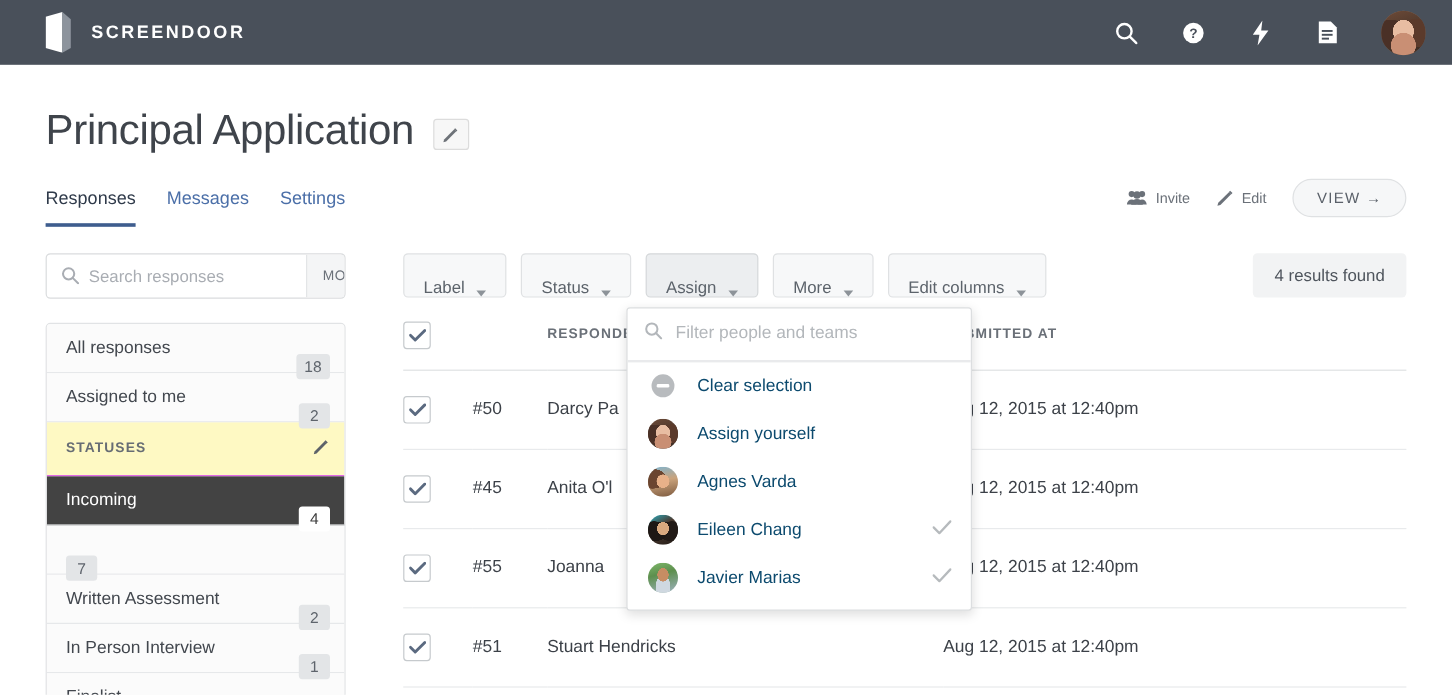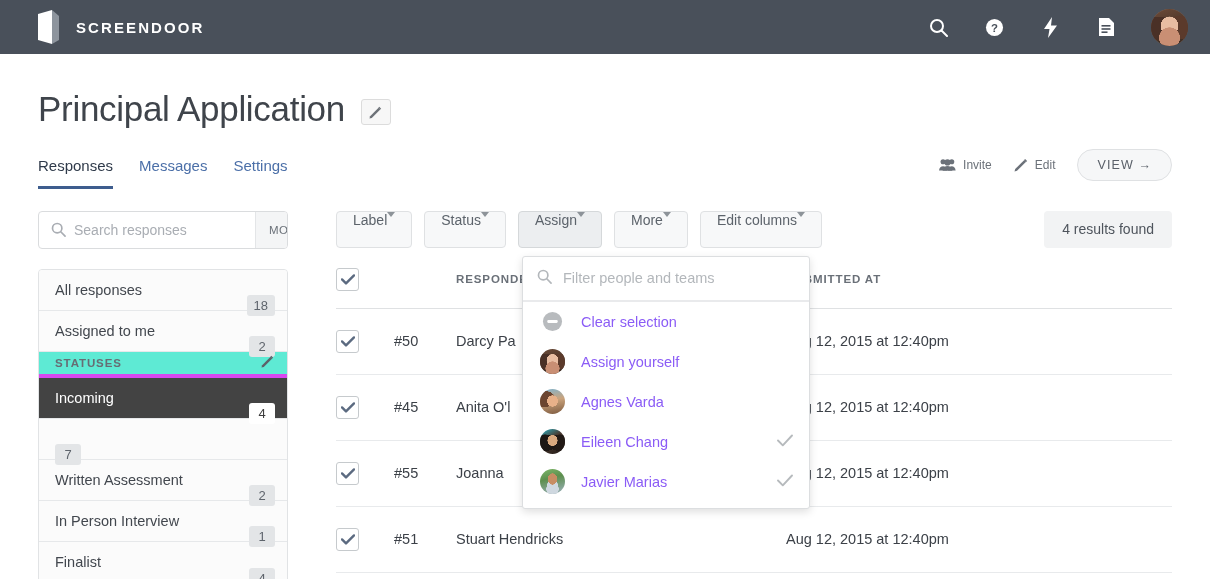--- a/index.html
+++ b/index.html
@@ -200,44 +200,44 @@
   .side-item.active {
     background: #434343;
     color: #ffffff;
   }
   .side-item.active .badge {
     background: #ffffff;
     color: #3d3d3d;
   }
   .side-header {
     display: flex; align-items: center;
-    height: 26px;
+    height: 45px;
     padding: 0 13px 0 16px;
-    background: #5eead4;
-    border-bottom: 4px solid #d946ef;
+    background: #fef9c3;
+    border-bottom: 1px solid #d946ef;
     font-size: 11.5px;
     letter-spacing: .9px;
     color: #676d74;
     font-weight: 600;
   }
   .side-header .label { flex: 1; }
 
   
   .main { flex: 1; min-width: 0; position: relative; }
   .toolbar { display: flex; align-items: center; gap: 12px; }
   .tb-btn {
     border: 1px solid #dfe1e3;
     background: #f7f8f9;
     border-radius: 4px;
     height: 37px;
     padding: 0 16px;
     font-family: inherit;
     font-size: 14px;
     color: #5c636b;
-    display: flex; align-items: flex-start; 
+    display: flex; align-items: flex-end; gap: 10px;
     cursor: pointer;
   }
   .tb-btn.pressed { background: #eceef0; border-color: #d5d8da; }
   .caret {
     width: 0; height: 0;
     border-left: 4.5px solid transparent;
     border-right: 4.5px solid transparent;
     border-top: 5px solid #8d9399;
   }
   .results-pill {
@@ -309,21 +309,21 @@
     font-family: inherit; font-size: 14.5px; color: #3b82f6;
   }
   .assign-filter input::placeholder { color: #b3b7bb; }
   .assign-item {
     display: flex; align-items: center;
     height: 40px;
     padding: 0 16px 0 17px;
     gap: 16px;
     cursor: pointer;
     font-size: 14.5px;
-    color: #8b5cf6;
+    color: #0c4a6e;
   }
   .assign-item:first-of-type { margin-top: 4px; }
   .assign-item:last-child { margin-bottom: 6px; }
   .ai-icon { width: 25px; height: 25px; flex: none; display:flex; align-items:center; justify-content:center; }
   .ai-avatar { width: 25px; height: 25px; border-radius: 50%; overflow: hidden; position: relative; flex: none; }
   .ai-label { flex: 1; }
   .ai-check { color: #b6babd; }
 </style>
 </head>
 <body>

